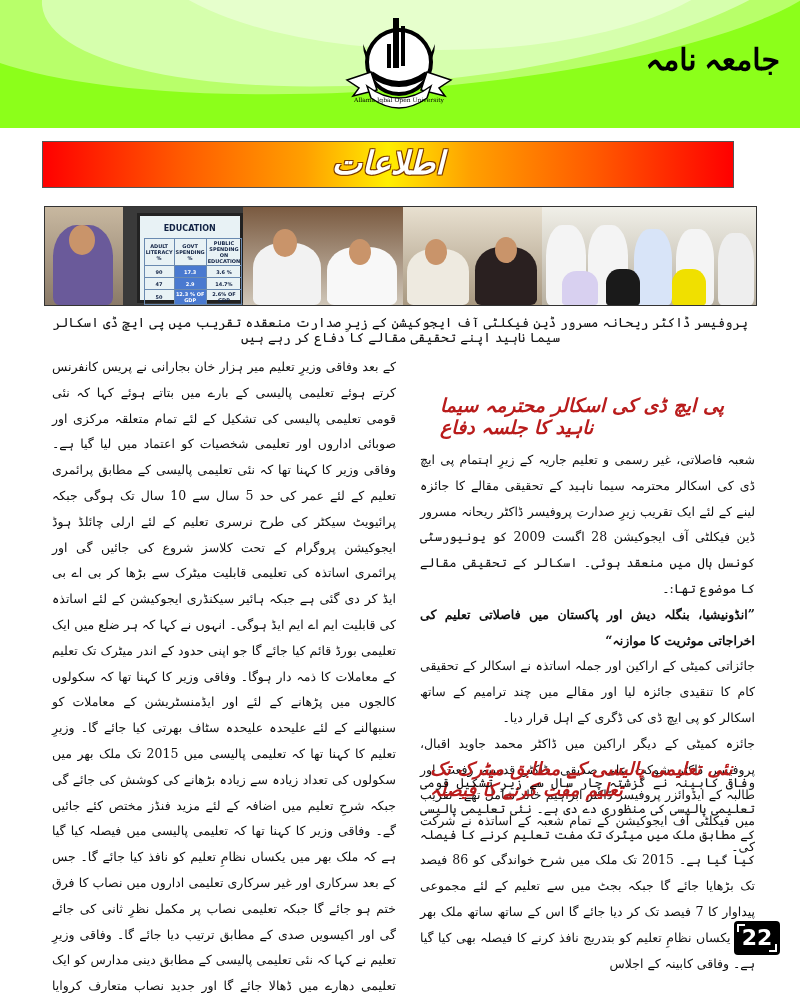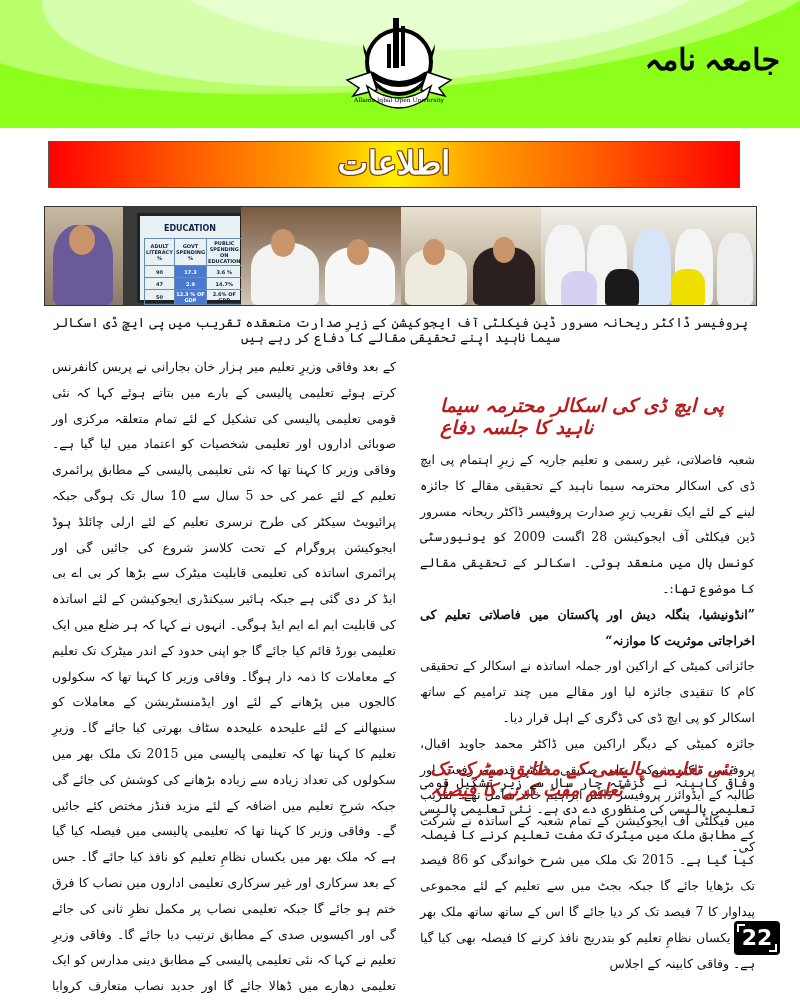--- a/index.html
+++ b/index.html
@@ -8,37 +8,37 @@
 
   
   .header { position:absolute; left:0; top:0; width:800px; height:128px; background:#8cff1a; overflow:hidden; }
   .header .wave1 { position:absolute; left:-60px; top:-120px; width:900px; height:210px; border-radius:50%;
                    background:#b8ff6a; transform:rotate(-4deg); }
   .header .wave2 { position:absolute; left:40px; top:-150px; width:780px; height:230px; border-radius:50%;
                    background:#d6ffad; transform:rotate(-6deg); }
   .header .wave3 { position:absolute; left:140px; top:-170px; width:600px; height:220px; border-radius:50%;
                    background:#e6ffcc; }
   .logo { position:absolute; left:343px; top:14px; width:112px; height:100px; }
-  .masthead { position:absolute; right:20px; top:42px; font-family:Liberation Sans, sans-serif; font-size:30px;
+  .masthead { position:absolute; right:20px; top:42px; font-family:Liberation Serif, serif; font-size:30px;
               font-weight:bold; color:#000; direction:rtl; }
 
   
-  .banner { position:absolute; left:48px; top:141px; width:692px; height:47px;
+  .banner { position:absolute; left:42px; top:141px; width:692px; height:47px;
             background:linear-gradient(90deg,#ff0000 0%,#ff5a00 20%,#ffa000 38%,#ffee00 50%,#ffa000 62%,#ff5a00 80%,#ff0000 100%);
-            border:1px solid #555; box-sizing:border-box; }
+            border:1px solid #555; box-sizing:border-box;font-style:italic; }
   .banner-title { position:absolute; left:0; right:0; top:2px; text-align:center; font-family:"DejaVu Serif", serif;
                   font-size:32px; font-weight:bold; color:#fff; direction:rtl;
                   text-shadow:1px 1px 0 #7a3a00, -1px -1px 0 #7a3a00, 1px -1px 0 #7a3a00, -1px 1px 0 #7a3a00; }
 
   
   .photos { position:absolute; left:44px; top:206px; width:713px; height:100px; border:1px solid #333;
             box-sizing:border-box; overflow:hidden; display:flex; }
   .ph { height:100%; position:relative; overflow:hidden; }
   .ph1 { width:78px; background:linear-gradient(180deg,#c8b8a0,#8a7a68); }
-  .ph2 { width:118px; background:#3a3a3a; }
+  .ph2 { width:97px; background:#3a3a3a;padding-left:24px; }
   .ph3 { width:160px; background:linear-gradient(180deg,#7a5a40,#cfc6b8); }
   .ph4 { width:140px; background:linear-gradient(180deg,#e8e0d0,#a89880); }
   .ph5 { width:215px; background:linear-gradient(180deg,#f0efe8,#b8b0a0); }
   .screen { position:absolute; left:14px; top:6px; width:100px; height:84px; background:#e8f2f5; border:3px solid #222; }
   .screen .st { position:absolute; top:8px; left:0; right:0; text-align:center; font-size:8px; font-weight:bold; color:#124; }
   .screen table { position:absolute; top:22px; left:4px; width:90px; border-collapse:collapse; font-size:5px; font-weight:bold; color:#124; }
   .screen td { border:1px solid #6a8ab0; text-align:center; padding:1px; height:9px; }
   .screen td.b { background:#4a7ad0; color:#fff; }
   .person { position:absolute; bottom:0; border-radius:40% 40% 10% 10%; }
   .head { position:absolute; border-radius:50%; background:#c9946a; }

